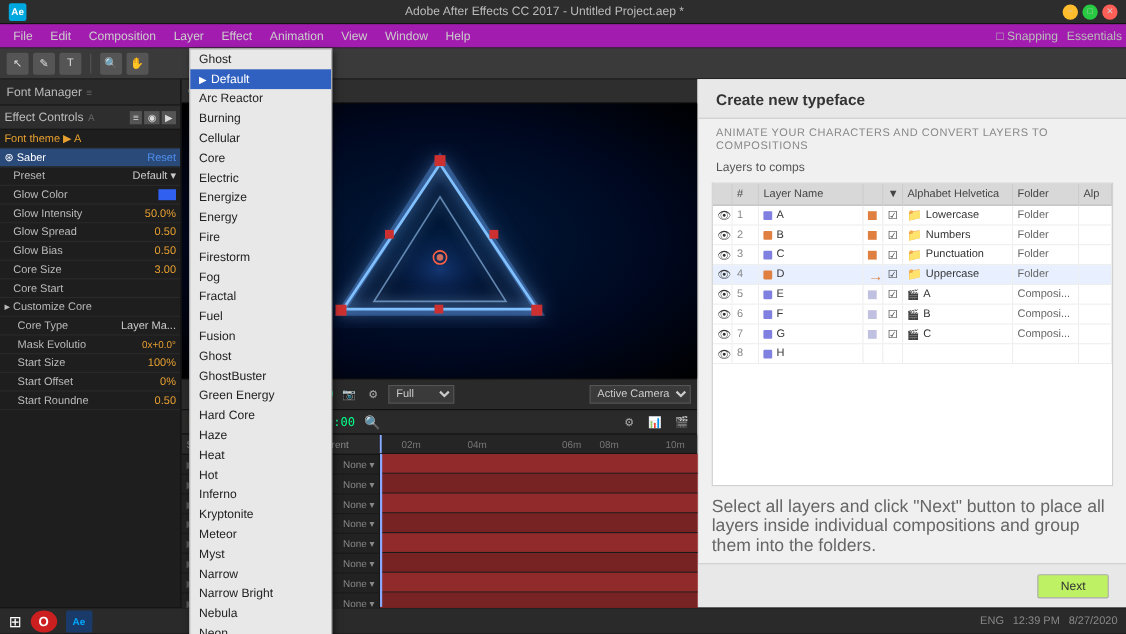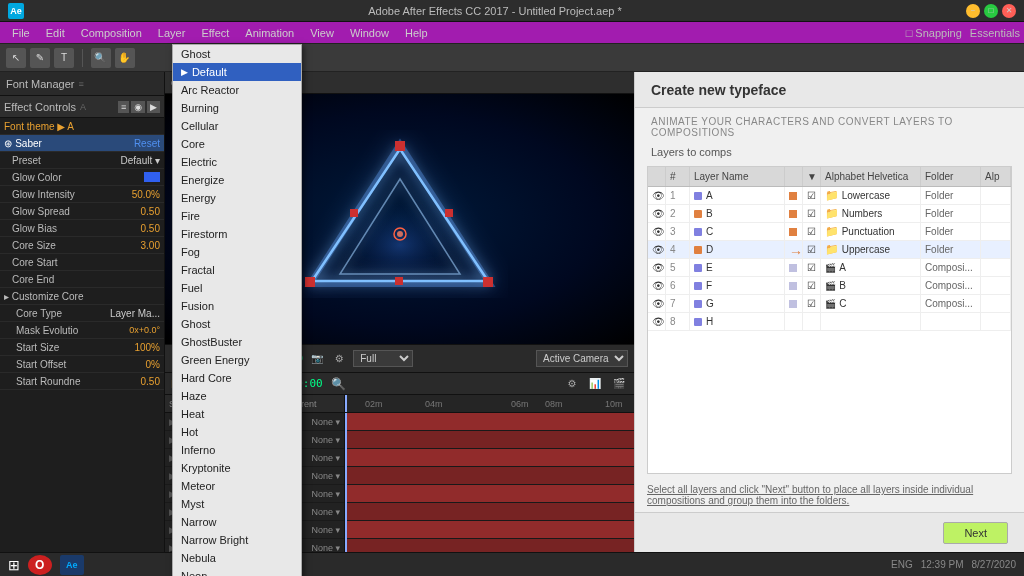--- a/index.html
+++ b/index.html
@@ -430,23 +430,22 @@
     .dt-cell.check { width: 18px; }
     .dt-cell.folder-name { width: 100px; }
     .dt-cell.type { width: 60px; color: #666; }
     .dt-cell.alph { width: 30px; }
 
     .folder-icon { font-size: 11px; margin-right: 3px; }
     .comp-icon { font-size: 9px; margin-right: 3px; color: #8080f0; }
 
     .dialog-desc {
       padding: 6px 12px;
-      font-size: 10px;
+      font-size: 16px;
       color: #666;
-      text-decoration: underline;
     }
 
     .dialog-footer {
       height: 40px;
       background: #e8e8e8;
       border-top: 1px solid #ccc;
       display: flex;
       align-items: center;
       justify-content: flex-end;
       padding: 0 16px;
@@ -567,24 +566,20 @@
         <span class="val">0.50</span>
       </div>
       <div class="ec-row">
         <span style="width:8px; display:inline-block;"></span>
         <label>Core Size</label>
         <span class="val">3.00</span>
       </div>
       <div class="ec-row">
         <span style="width:8px; display:inline-block;"></span>
         <label>Core Start</label>
-      </div>
-      <div class="ec-row">
-        <span style="width:8px; display:inline-block;"></span>
-        <label>Core End</label>
       </div>
       <div class="ec-row">
         <span style="color:#bbb; flex:1; font-size:10px;">▸ Customize Core</span>
       </div>
       <div class="ec-row">
         <span style="width:12px; display:inline-block;"></span>
         <label>Core Type</label>
         <span class="val" style="color:#ccc; font-size:10px;">Layer Ma...</span>
       </div>
       <div class="ec-row">

